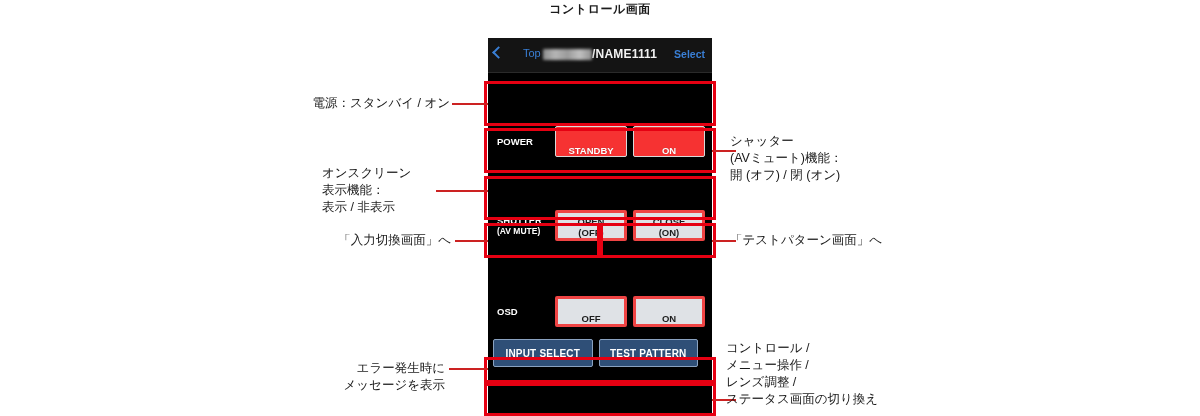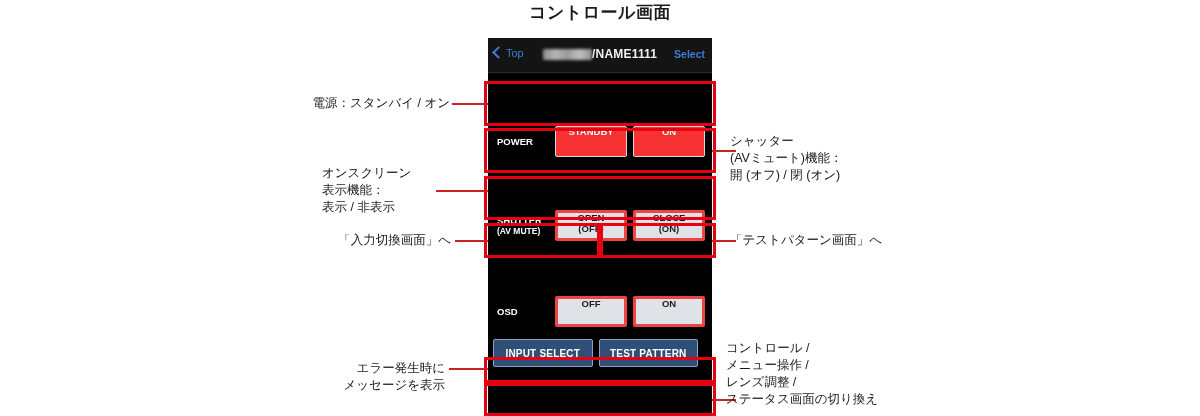--- a/index.html
+++ b/index.html
@@ -16,21 +16,21 @@
     overflow: hidden;
   }
 
   
   #figure-title {
     position: absolute;
     left: 0;
     top: 1px;
     width: 1200px;
     text-align: center;
-    font-size: 17px;
+    font-size: 12px;
     font-weight: 700;
     letter-spacing: 0.5px;
     color: #1b1b1b;
   }
 
   
   #phone {
     position: absolute;
     left: 488px;
     top: 38px;
@@ -46,21 +46,21 @@
     height: 34px;
     background: #141414;
     border-bottom: 1px solid #2a2a2a;
   }
   .nav-back {
     position: absolute;
     left: 6px;
     top: 9px;
     display: flex;
     align-items: center;
-    gap: 3px;
+    gap: 20px;
     color: #3a7fd5;
     font-size: 11px;
   }
   .chev {
     display: inline-block;
     width: 7px;
     height: 7px;
     border-left: 2px solid #3a7fd5;
     border-bottom: 2px solid #3a7fd5;
     transform: rotate(45deg);
@@ -120,21 +120,21 @@
   }
   .ctl-label .sub { font-size: 8.5px; display:block; }
 
   .btn {
     flex: 1 1 0;
     height: 31px;
     margin: 0 3px;
     display: flex;
     flex-direction: column;
     align-items: center;
-    justify-content: flex-start;
+    justify-content: flex-end;
     font-size: 9.5px;
     font-weight: 700;
     line-height: 10.5px;
     border-radius: 2px;
     box-sizing: border-box;
   }
   .btn-red {
     background: #f63232;
     color: #ffffff;
     border: 1px solid #d8d8d8;

